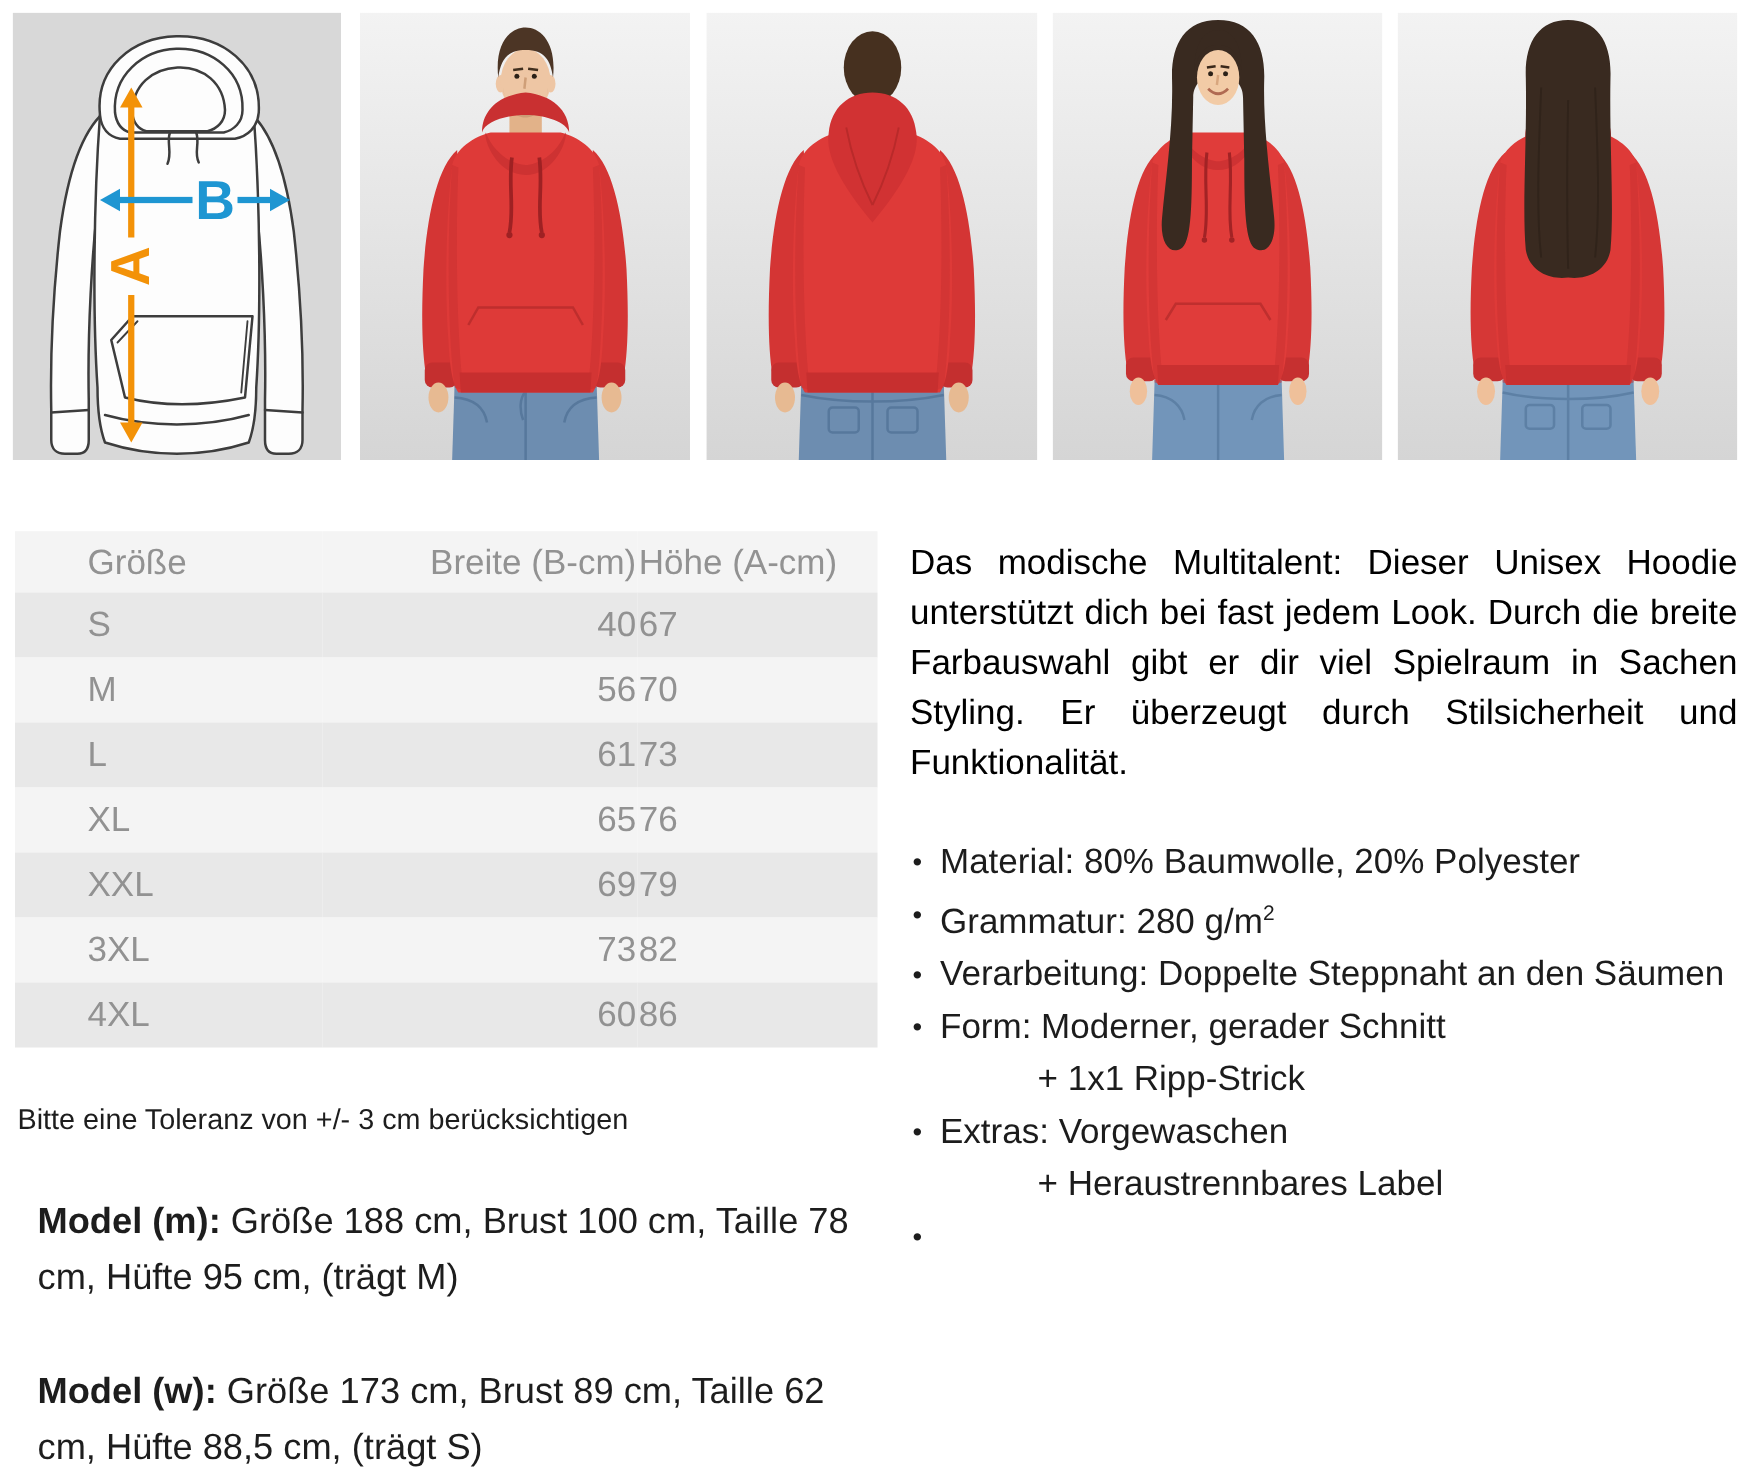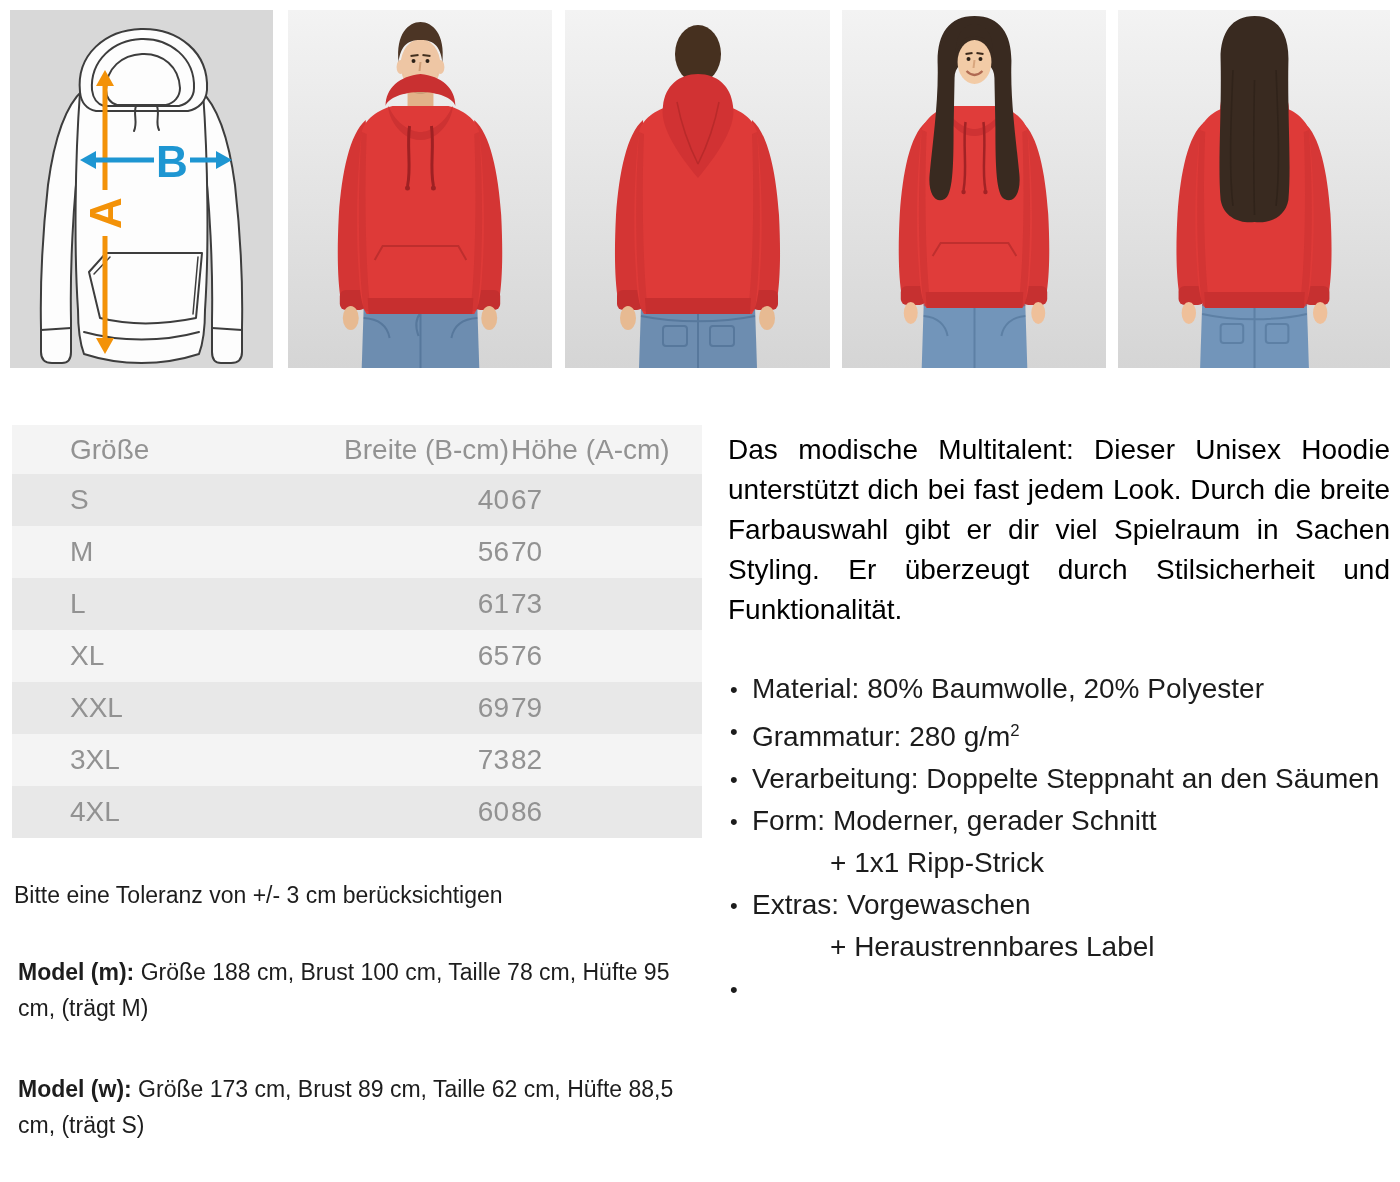--- a/index.html
+++ b/index.html
@@ -16,21 +16,21 @@
   
   .left-col{position:absolute;left:12px;top:425px;width:690px;}
   table.sizes{width:690px;border-collapse:collapse;font-size:28px;color:#929292;}
   table.sizes th{font-weight:normal;text-align:left;height:47px;background:#f4f4f4;}
   table.sizes td{height:50px;}
   table.sizes th:first-child,table.sizes td:first-child{width:246px;padding-left:58px;box-sizing:border-box;}
   table.sizes th:nth-child(2),table.sizes td:nth-child(2){width:250px;text-align:right;}
   table.sizes tbody tr:nth-child(odd){background:#e8e8e8;}
   table.sizes tbody tr:nth-child(even){background:#f4f4f4;}
   .note{font-size:23px;color:#1d1d1d;margin:44px 0 0 2px;}
-  .model{font-size:23px;line-height:1.55;color:#1d1d1d;margin:46px 0 0 6px;width:680px;}
+  .model{font-size:29px;line-height:1.55;color:#1d1d1d;margin:46px 0 0 18px;width:680px;}
   .model b{font-weight:bold;}
   
   .right-col{position:absolute;left:728px;top:430px;width:662px;}
   .intro{font-size:28px;line-height:1.43;text-align:justify;margin:0;color:#000000;}
   ul.features{margin:38px 0 0 0;padding:0;}
   ul.features li{list-style:none;position:relative;padding-left:24px;font-size:28px;line-height:42px;color:#1c1c1c;}
   ul.features .dot{position:absolute;left:2px;top:1px;font-size:22px;color:#1c1c1c;}
   ul.features .sub{padding-left:78px;}
   sup{font-size:60%;}
 </style>

